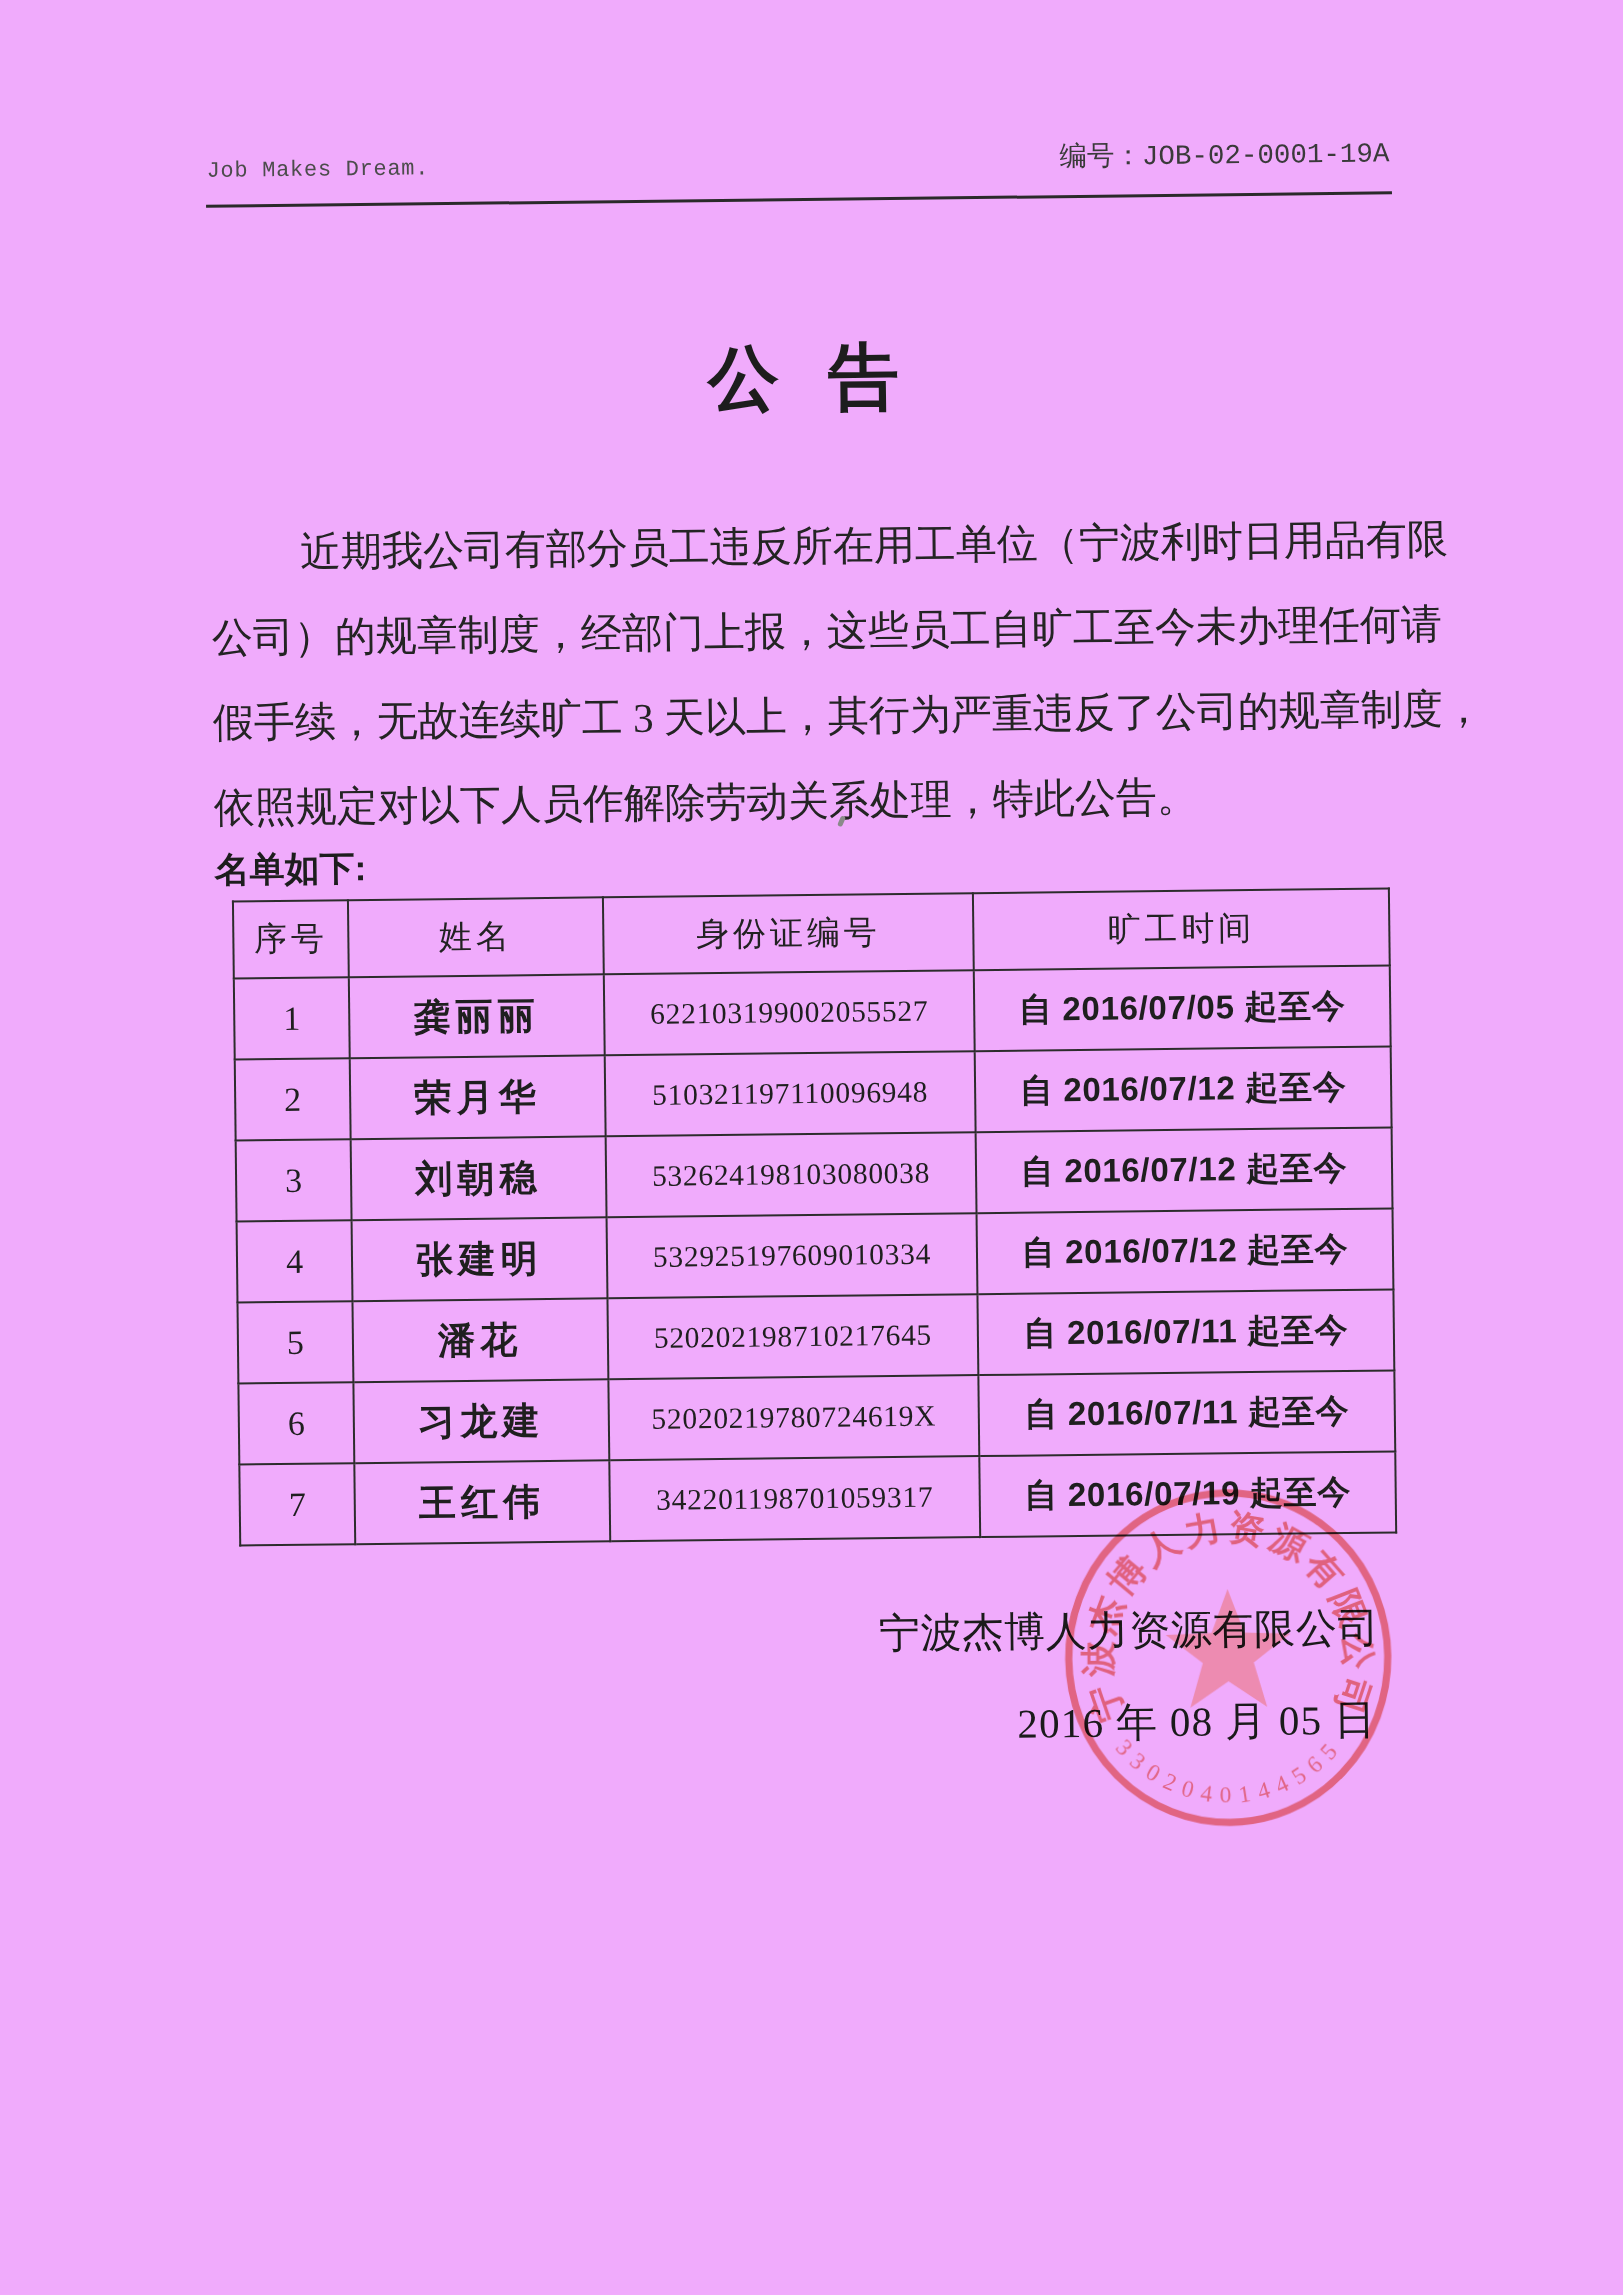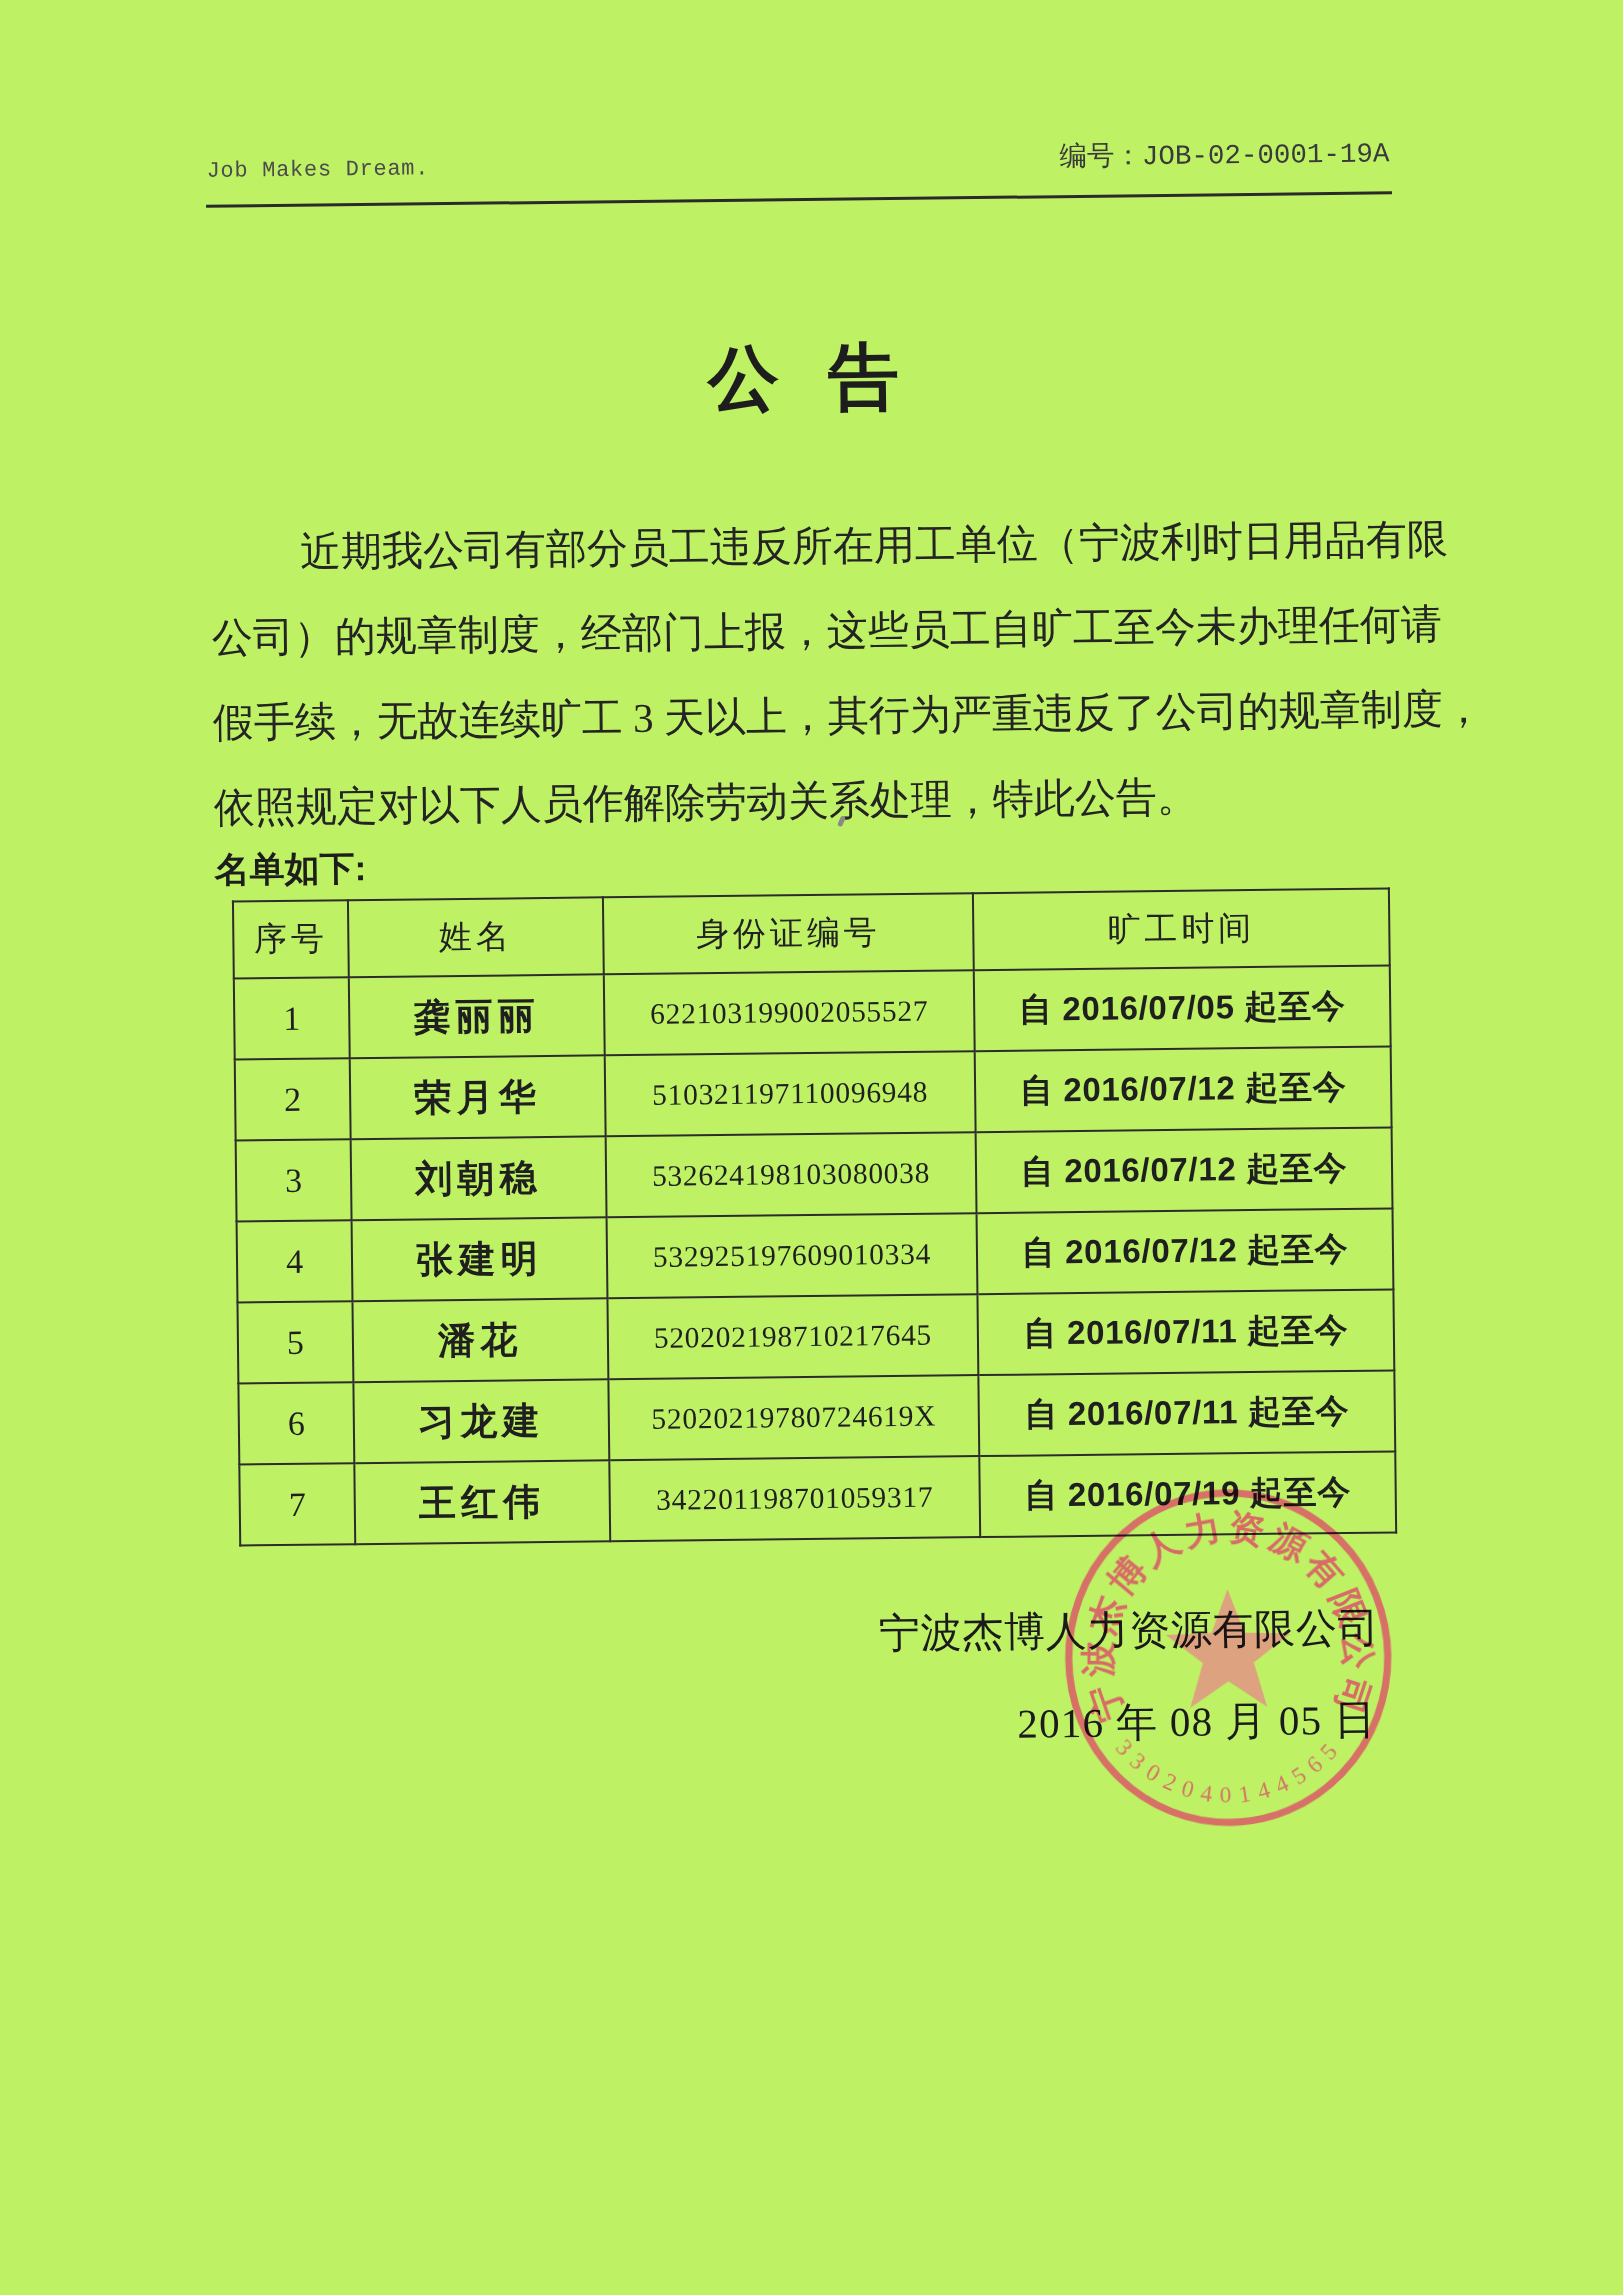--- a/index.html
+++ b/index.html
@@ -1,18 +1,18 @@
 <!DOCTYPE html>
 <html style="font-size:10.5px"><head>
 <meta charset="utf-8">
 <style>
   html,body { margin:0; padding:0; background:#ffffff; }
   .page {
     position:relative; width:1623px; height:2295px;
-    background:#bef264; overflow:hidden;
+    background:#f0abfc; overflow:hidden;
     font-family:"Liberation Serif","DejaVu Serif",serif;
     color:#222;
   }
   .rot { position:absolute; inset:0; transform:rotate(-0.65deg); transform-origin:812px 1080px; }
 
   .slogan {
     position:absolute; left:217px; top:152px;
     font-family:"Liberation Mono","DejaVu Sans Mono",monospace;
     font-size:22px; letter-spacing:0.7px; color:#4c4c4c; white-space:nowrap;
   }

